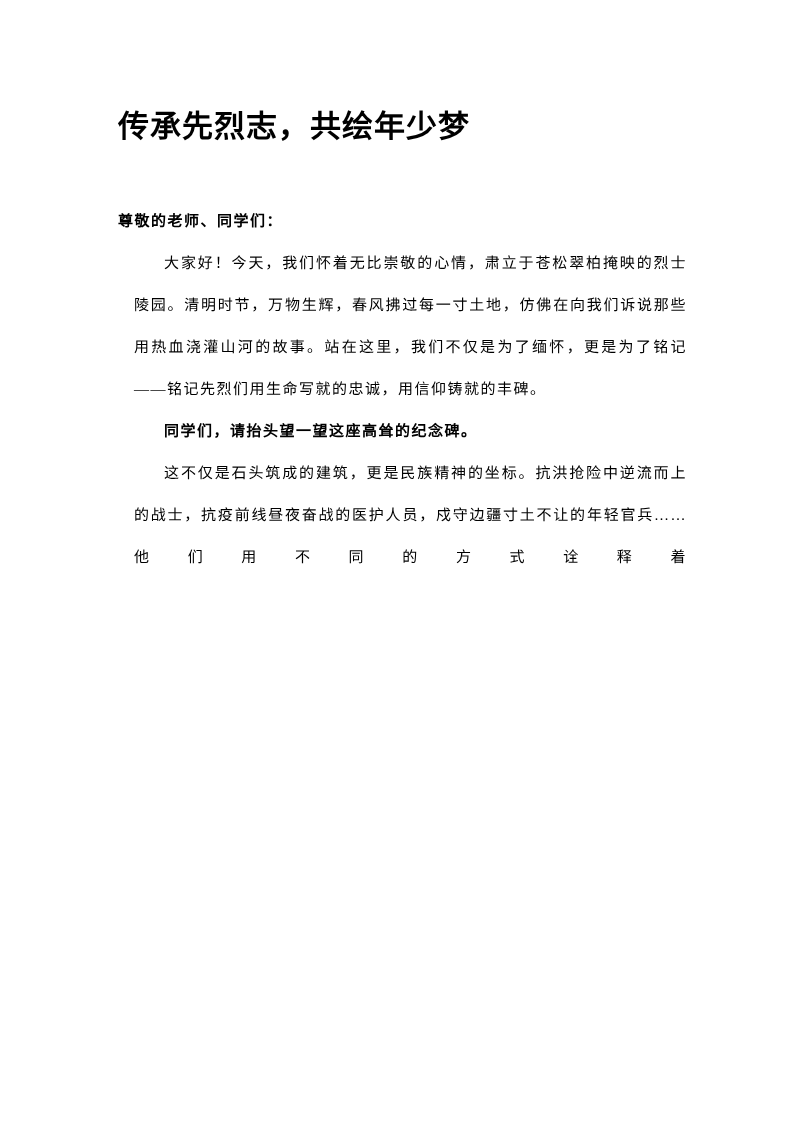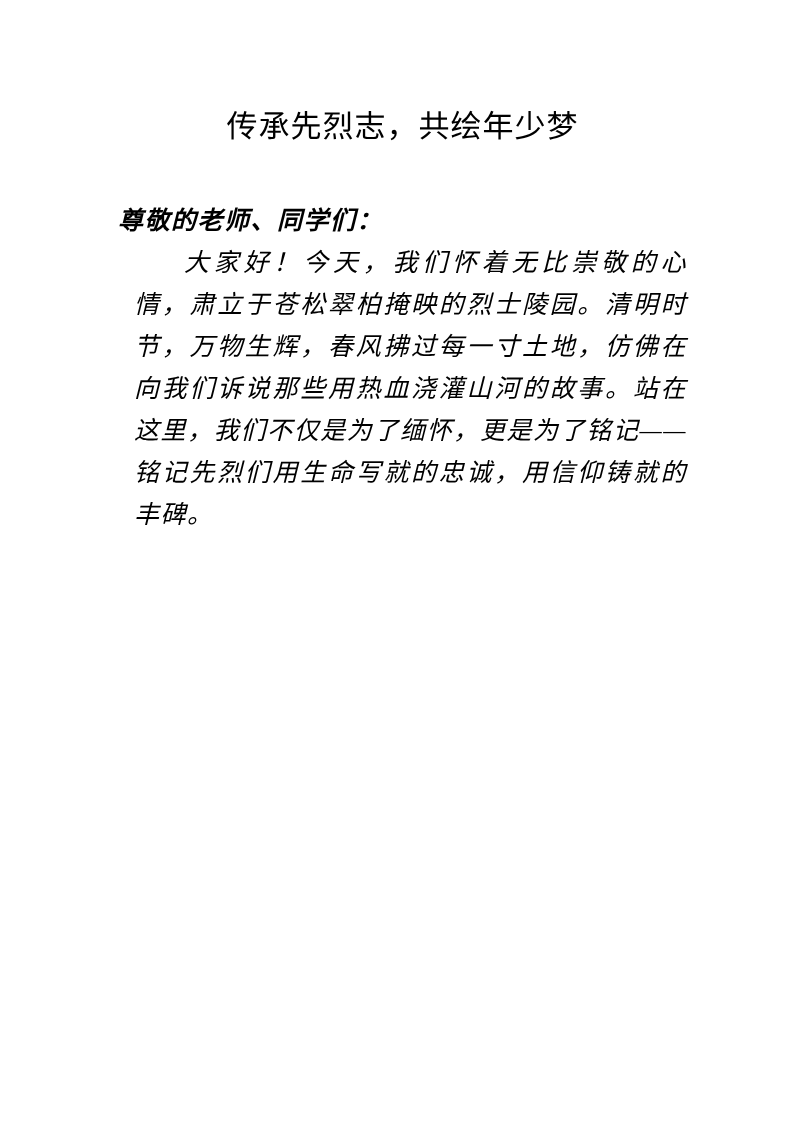--- a/index.html
+++ b/index.html
@@ -16,37 +16,36 @@
   .page {
     box-sizing: border-box;
     width: 793px;
     height: 1122px;
     padding: 96px 106px 0 118px;
     overflow: hidden;
     background: #ffffff;
   }
   .doc-title,
   .doc-subtitle {
-    text-align: center;
+    text-align: left;
     font-family: "Liberation Sans", "DejaVu Sans", sans-serif;
-    font-weight: normal;
+    font-weight: bold;
     font-size: 31px;
     line-height: 62px;
     letter-spacing: 1px;
     white-space: nowrap;
     margin: 0;
   }
   .doc-body {
     margin-top: 42px;
-    font-size: 25px;
+    font-size: 15px;
     line-height: 42px;
     letter-spacing: 1.5px;
     text-align: justify;
     text-justify: inter-character;
-    font-style: italic;
   }
   .doc-body p {
     margin: 0;
   }
   .salutation {
     font-weight: bold;
   }
   p.para {
     text-indent: 2em;
     margin-left: 16px;
@@ -61,15 +60,17 @@
 </head>
 <body>
 
 <div class="page">
   <h1 class="doc-title">传承先烈志，共绘年少梦</h1>
 
   <div class="doc-body">
     <p class="salutation">尊敬的老师、同学们：</p>
     <div id="paragraphs">
         <p class="para">大家好！今天，我们怀着无比崇敬的心情，肃立于苍松翠柏掩映的烈士陵园。清明时节，万物生辉，春风拂过每一寸土地，仿佛在向我们诉说那些用热血浇灌山河的故事。站在这里，我们不仅是为了缅怀，更是为了铭记——铭记先烈们用生命写就的忠诚，用信仰铸就的丰碑。</p>
+        <p class="para bold">同学们，请抬头望一望这座高耸的纪念碑。</p>
+        <p class="para continued">这不仅是石头筑成的建筑，更是民族精神的坐标。抗洪抢险中逆流而上的战士，抗疫前线昼夜奋战的医护人员，戍守边疆寸土不让的年轻官兵……他们用不同的方式诠释着</p>
       </div>
   </div>
 </div>
 
 </body></html>

